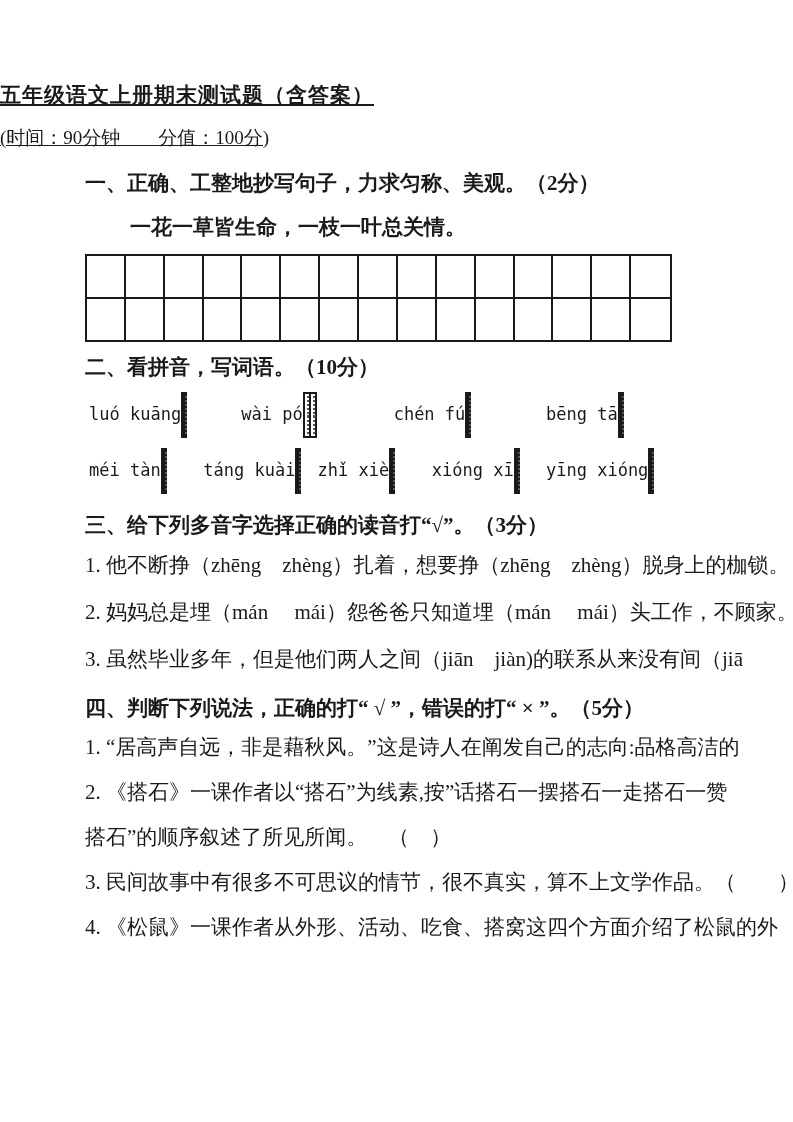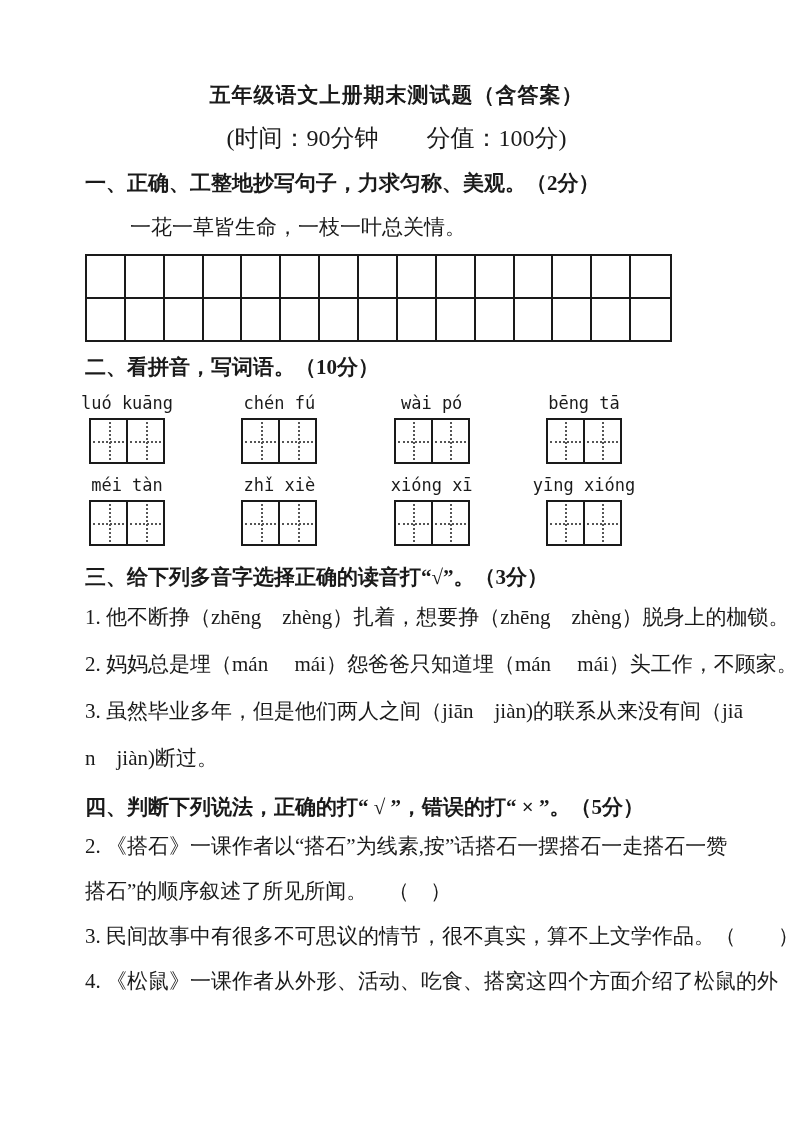--- a/index.html
+++ b/index.html
@@ -5,46 +5,46 @@
   html,body{margin:0;padding:0;background:#e8e8e8;}
   .page{
     position:relative;
     width:793px;height:1122px;
     background:#ffffff;
     color:#1a1a1a;
     font-family:"Liberation Serif","DejaVu Serif",serif;
     overflow:hidden;
     margin:0 auto;
   }
-  .center{ text-align:center; }
+  .center{ text-align:left;text-decoration:underline; }
   .doc-title{ margin-top:80px; font-size:21px; line-height:30px; font-weight:bold; letter-spacing:1px;}
-  .doc-meta{ margin-top:14px; font-size:24px; line-height:28px; }
+  .doc-meta{ margin-top:14px; font-size:19px; line-height:28px; }
   .block{ margin-left:85px; margin-right:28px; }
   .sec-head{ font-size:21px; line-height:30px; font-weight:bold; }
   .h1{ margin-top:16px; }
   .h2{ margin-top:10px; }
   .h3{ margin-top:16px; }
   .h4{ margin-top:10px; }
-  .copy-sentence{ margin-top:14px; margin-left:130px; font-size:21px; line-height:30px; font-weight:normal; }
+  .copy-sentence{ margin-top:14px; margin-left:130px; font-size:21px; line-height:30px; font-weight:bold; }
 
   
   .wgrid{
     margin-top:12px; margin-left:85px;
     display:grid; grid-template-columns:repeat(15,1fr);
     width:583px; border:2px solid #1a1a1a; box-sizing:content-box;
   }
   .wcell{ height:41px; border-right:2px solid #1a1a1a; border-bottom:2px solid #1a1a1a; }
   .wcell:nth-child(15n){ border-right:none; }
   .wcell:nth-child(n+16){ border-bottom:none; }
 
   
   .pinrow{ margin-left:89px; width:533px; display:flex; justify-content:space-between; }
   .pinrow1{ margin-top:8px; }
   .pinrow2{ margin-top:8px; }
-  .pincol{ width:76px; display:flex; flex-direction:column; align-items:center; }
+  .pincol{ width:76px; display:flex; flex-direction:row; align-items:center; }
   .pinyin{
     font-family:"DejaVu Sans Mono","Liberation Mono",monospace;
     font-size:17px; line-height:26px; white-space:nowrap; letter-spacing:0px;
   }
   .tzg{ margin-top:2px; display:flex; width:76px; height:46px; border:2px solid #1a1a1a; box-sizing:border-box; }
   .tcell{ flex:1; position:relative; }
   .tcell + .tcell{ border-left:2px solid #1a1a1a; }
   .tcell::before{ content:""; position:absolute; top:2px; bottom:2px; left:50%; border-left:2px dotted #555; }
   .tcell::after{ content:""; position:absolute; left:2px; right:2px; top:50%; border-top:2px dotted #555; }
 
@@ -103,44 +103,51 @@
   <div>
       <div class="pinrow pinrow1">
         <div class="pincol">
           <div class="pinyin">luó kuāng</div>
           <div class="tzg">
             <div class="tcell"></div>
             <div class="tcell"></div>
           </div>
         </div>
         <div class="pincol">
-          <div class="pinyin">chén fú</div>
+          <div class="pinyin">wài pó</div>
           <div class="tzg">
             <div class="tcell"></div>
             <div class="tcell"></div>
           </div>
         </div>
         <div class="pincol">
-          <div class="pinyin">wài pó</div>
+          <div class="pinyin">chén fú</div>
           <div class="tzg">
             <div class="tcell"></div>
             <div class="tcell"></div>
           </div>
         </div>
         <div class="pincol">
           <div class="pinyin">bēng tā</div>
           <div class="tzg">
             <div class="tcell"></div>
             <div class="tcell"></div>
           </div>
         </div>
       </div>
       <div class="pinrow pinrow2">
         <div class="pincol">
           <div class="pinyin">méi tàn</div>
+          <div class="tzg">
+            <div class="tcell"></div>
+            <div class="tcell"></div>
+          </div>
+        </div>
+        <div class="pincol">
+          <div class="pinyin">táng kuài</div>
           <div class="tzg">
             <div class="tcell"></div>
             <div class="tcell"></div>
           </div>
         </div>
         <div class="pincol">
           <div class="pinyin">zhǐ xiè</div>
           <div class="tzg">
             <div class="tcell"></div>
             <div class="tcell"></div>
@@ -161,24 +168,24 @@
           </div>
         </div>
       </div>
     </div>
 
   <div class="sec-head block h3">三、给下列多音字选择正确的读音打“√”。（3分）</div>
   <div class="block s3">
       <div class="tline">1. 他不断挣（zhēng　zhèng）扎着，想要挣（zhēng　zhèng）脱身上的枷锁。</div>
       <div class="tline">2. 妈妈总是埋（mán　 mái）怨爸爸只知道埋（mán　 mái）头工作，不顾家。</div>
       <div class="tline">3. 虽然毕业多年，但是他们两人之间（jiān　jiàn)的联系从来没有间（jiā</div>
-      <div class="tline">n　jiàn)断过。</div>
     </div>
 
   <div class="sec-head block h4">四、判断下列说法，正确的打“ √ ”，错误的打“ × ”。（5分）</div>
   <div class="block s4">
+      <div class="tline">1. “居高声自远，非是藉秋风。”这是诗人在阐发自己的志向:品格高洁的</div>
       <div class="tline">2. 《搭石》一课作者以“搭石”为线素,按”话搭石一摆搭石一走搭石一赞</div>
       <div class="tline">搭石”的顺序叙述了所见所闻。　（　）</div>
       <div class="tline">3. 民间故事中有很多不可思议的情节，很不真实，算不上文学作品。（　　）</div>
       <div class="tline">4. 《松鼠》一课作者从外形、活动、吃食、搭窝这四个方面介绍了松鼠的外</div>
     </div>
 
 </div>
 
 </body></html>

